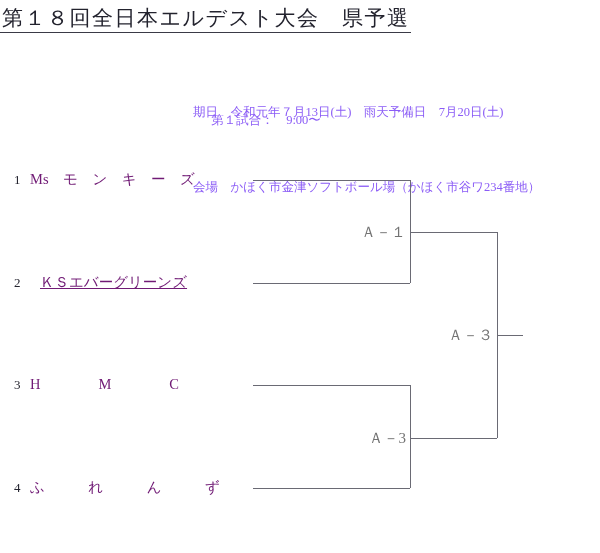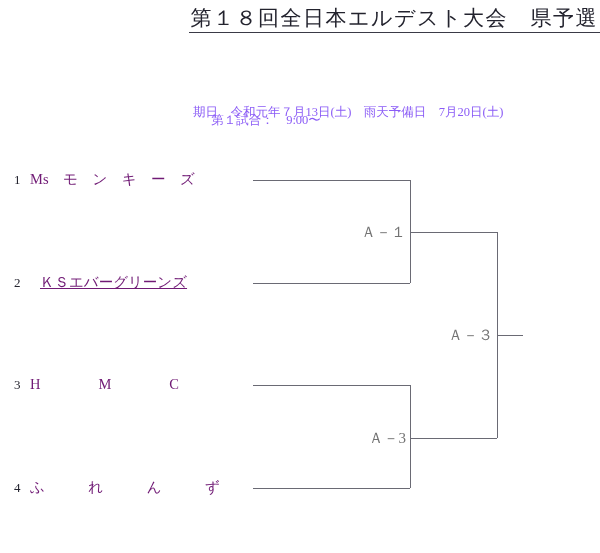--- a/index.html
+++ b/index.html
@@ -15,21 +15,21 @@
     font-family: "Liberation Serif", "DejaVu Serif", serif;
     color: #1a1a28;
   }
 
   
   .doc-title {
     position: absolute;
     top: 6px;
     left: 0;
     width: 600px;
-    text-align: right;
+    text-align: left;
     font-size: 21px;
     letter-spacing: 1.5px;
     white-space: pre;
     color: #23232e;
   }
   .doc-title .u {
     border-bottom: 1.4px solid #3a3a46;
     padding: 0 2px 2px 2px;
     display: inline-block;
     line-height: 1.15;
@@ -103,20 +103,21 @@
     text-align: right;
   }
 </style>
 </head>
 <body>
 
 <div class="doc-title"><span class="u">第１８回全日本エルデスト大会　県予選</span></div>
 
 <div class="meta-block">
   <span class="meta-line">期日　令和元年７月13日(土)　雨天予備日　7月20日(土)</span>
+  <span class="meta-line">会場　かほく市金津ソフトボール場（かほく市谷ワ234番地）</span>
 </div>
 
 <div class="first-match">第１試合：　9:00〜</div>
 
 <div class="bracket">
 
   <span class="team-seed" style="left:14px;  top:22px;">1</span>
   <span class="team-label" style="left:30px;  top:21px;">Ms　モ　ン　キ　ー　ズ</span>
   <span class="hline" style="left: 253px; top: 30px; width: 157px; border-top-color: rgb(106, 106, 116);"></span>
 

